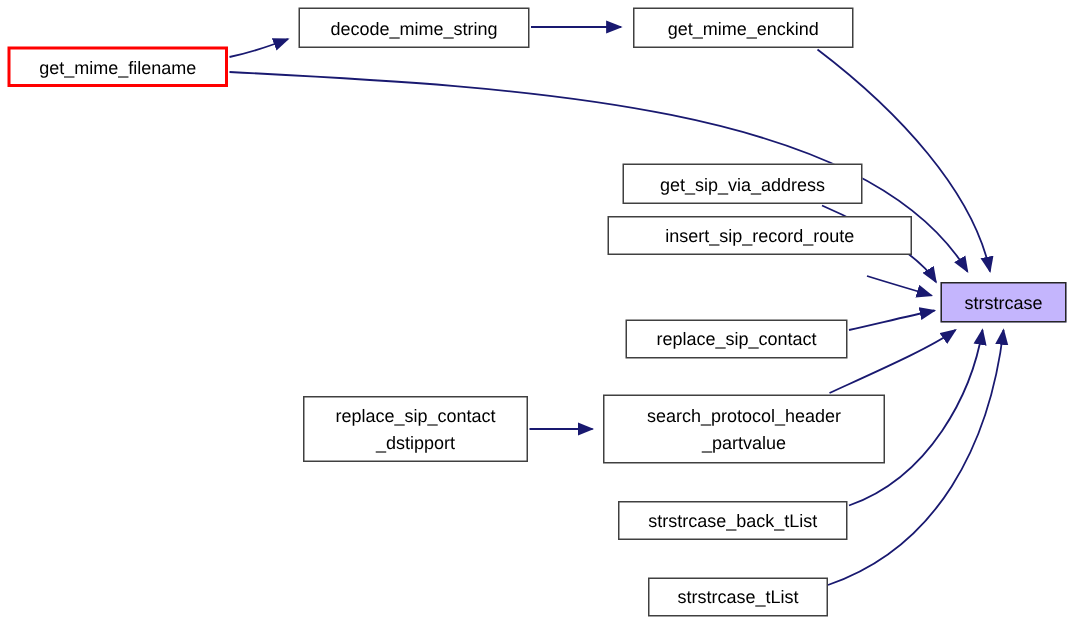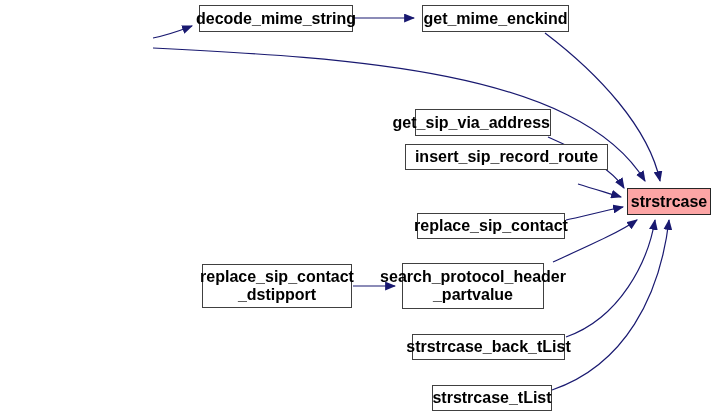--- a/index.html
+++ b/index.html
@@ -25,32 +25,31 @@
   .node {
     position: absolute;
     box-sizing: border-box;
     display: flex;
     flex-direction: column;
     align-items: center;
     justify-content: center;
     background: #ffffff;
     border: 1px solid #404040;
     color: #000000;
-    font-size: 16px;
+    font-size: 12px;
     line-height: 18px;
     white-space: nowrap;
     text-align: center;
     cursor: pointer;
-    font-weight: bold;
   }
   .node.focus {
     border: 2px solid #ff0000;
   }
   .node.highlight {
-    background: #fca5a5;
+    background: #c4b5fd;
     border: 1px solid #262626;
     cursor: default;
   }
   .node .line {
     pointer-events: none;
   }
 </style>
 </head>
 <body>
 
@@ -66,40 +65,43 @@
       <path d="M153,48 C350,58 577,70 645,181" fill="none" stroke="#191970" stroke-width="1.2" marker-end="url(#arrowhead)"></path>
       <path d="M545,33 C599,74 649,128 660,181" fill="none" stroke="#191970" stroke-width="1.2" marker-end="url(#arrowhead)"></path>
       <path d="M548,137 C585,153 614,172 624,188" fill="none" stroke="#191970" stroke-width="1.2" marker-end="url(#arrowhead)"></path>
       <path d="M578,184 C594,189 608,193 621,197" fill="none" stroke="#191970" stroke-width="1.2" marker-end="url(#arrowhead)"></path>
       <path d="M566,220 C584,216 604,211 623,207" fill="none" stroke="#191970" stroke-width="1.2" marker-end="url(#arrowhead)"></path>
       <path d="M353,286 C367,286 381,286 395,286" fill="none" stroke="#191970" stroke-width="1.2" marker-end="url(#arrowhead)"></path>
       <path d="M553,262 C588,246 620,232 637,220" fill="none" stroke="#191970" stroke-width="1.2" marker-end="url(#arrowhead)"></path>
       <path d="M566,337 C620,318 648,262 655,220" fill="none" stroke="#191970" stroke-width="1.2" marker-end="url(#arrowhead)"></path>
       <path d="M552,390 C625,365 660,296 669,220" fill="none" stroke="#191970" stroke-width="1.2" marker-end="url(#arrowhead)"></path>
     </svg>
+    <div class="node focus" style="left: 5px; top: 31px; width: 147px; height: 27px;">
+      <div class="line">get_mime_filename</div>
+    </div>
     <div class="node" style="left: 199px; top: 5px; width: 154px; height: 27px;">
       <div class="line">decode_mime_string</div>
     </div>
     <div class="node" style="left: 422px; top: 5px; width: 147px; height: 27px;">
       <div class="line">get_mime_enckind</div>
     </div>
-    <div class="node" style="left: 415px; top: 109px; width: 136px; height: 27px; align-items: flex-end;">
+    <div class="node" style="left: 415px; top: 109px; width: 160px; height: 27px;">
       <div class="line">get_sip_via_address</div>
     </div>
     <div class="node" style="left: 405px; top: 144px; width: 203px; height: 26px;">
       <div class="line">insert_sip_record_route</div>
     </div>
     <div class="node" style="left: 417px; top: 213px; width: 148px; height: 26px;">
       <div class="line">replace_sip_contact</div>
     </div>
     <div class="node" style="left: 202px; top: 264px; width: 150px; height: 44px;">
       <div class="line">replace_sip_contact</div>
       <div class="line">_dstipport</div>
     </div>
-    <div class="node" style="left: 402px; top: 263px; width: 142px; height: 46px;">
+    <div class="node" style="left: 402px; top: 263px; width: 188px; height: 46px;">
       <div class="line">search_protocol_header</div>
       <div class="line">_partvalue</div>
     </div>
     <div class="node" style="left: 432px; top: 385px; width: 120px; height: 26px;">
       <div class="line">strstrcase_tList</div>
     </div>
     <div class="node" style="left: 412px; top: 334px; width: 153px; height: 26px;">
       <div class="line">strstrcase_back_tList</div>
     </div>
     <div class="node highlight" style="left: 627px; top: 188px; width: 84px; height: 27px;">

